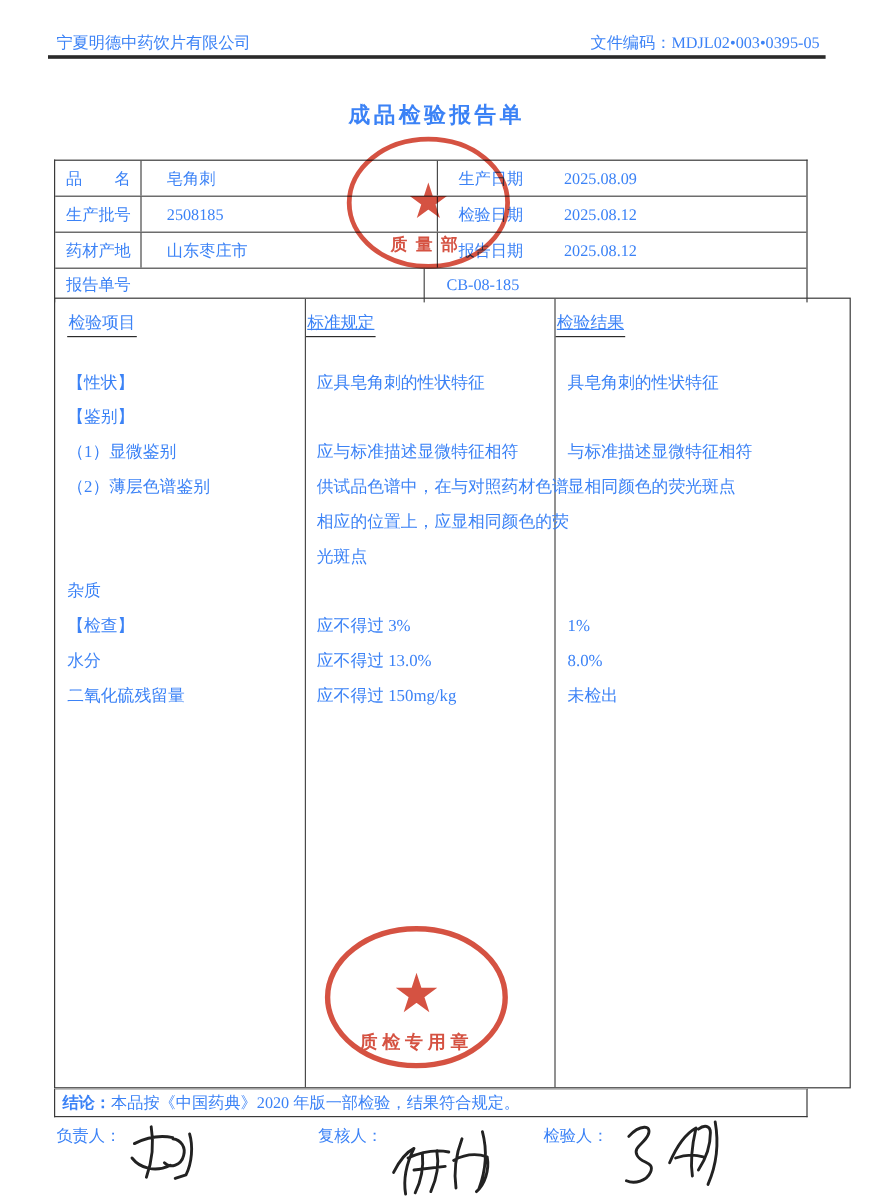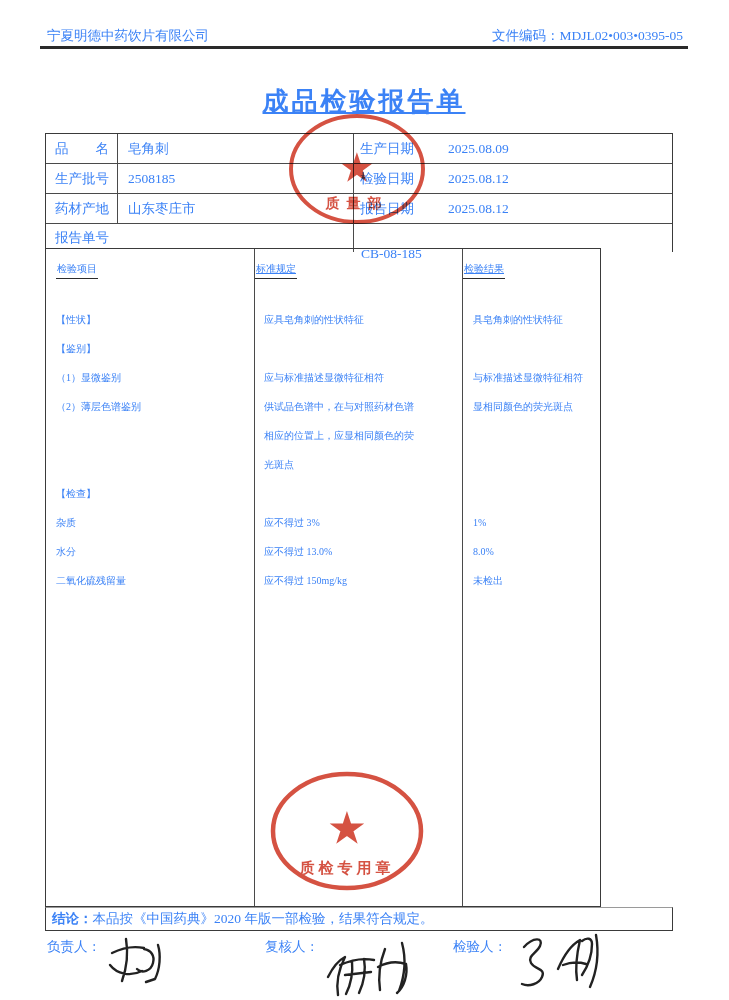--- a/index.html
+++ b/index.html
@@ -6,36 +6,36 @@
   .page{
     position:relative;width:729px;height:1000px;background:#ffffff;overflow:hidden;
     font-family:"Liberation Serif","DejaVu Serif",serif;color:#3b82f6;
   }
   
   .tophdr{position:absolute;left:47px;top:27px;width:636px;display:flex;
     justify-content:space-between;font-size:13.5px;white-space:nowrap;}
   .hdr-rule{position:absolute;left:40px;top:46px;width:648px;height:2.5px;background:#2a2a2a;}
   
   .title{position:absolute;left:40px;top:84px;width:648px;text-align:center;
-    font-size:26px;font-weight:700;letter-spacing:3px;text-decoration:underline;}
+    font-size:18px;font-weight:700;letter-spacing:3px;}
   
   .itable{position:absolute;left:45px;top:133px;width:628px;box-sizing:border-box;
     border:1.5px solid #3a3a3a;border-bottom:none;font-size:13.5px;}
-  .irow{display:flex;height:29px;border-bottom:1px solid #4a4a4a;align-items:center;}
+  .irow{display:flex;height:29px;border-bottom:1px solid #4a4a4a;align-items:flex-end;gap:11px;}
   .irow:last-child{height:28px;border-bottom:none;}
   .ic{box-sizing:border-box;height:100%;display:flex;align-items:center;white-space:nowrap;}
   .ic-l1{width:72px;border-right:1px solid #4a4a4a;padding:0 9px;}
   .ic-v1{width:236px;border-right:1px solid #4a4a4a;padding-left:10px;}
   .ic-rest{flex:1;}
   .ic-l2{display:inline-block;width:94px;padding-left:6px;box-sizing:border-box;white-space:nowrap;}
   .ic-l1w{width:308px;border-right:1px solid #4a4a4a;padding:0 9px;}
   .ic-restw{flex:1;padding-left:7px;margin-top:32px;}
   
-  .mtable{position:absolute;left:45px;top:248px;width:556px;height:659px;
-    box-sizing:border-box;border:1.5px solid #3a3a3a;font-size:10px;}
+  .mtable{position:absolute;left:45px;top:248px;width:664px;height:659px;
+    box-sizing:border-box;border:1.5px solid #3a3a3a;font-size:14px;}
   .mcol{position:absolute;top:0;bottom:0;box-sizing:border-box;}
   .mcol1{left:0;width:209px;border-right:1px solid #4a4a4a;}
   .mcol2{left:209px;width:208px;border-right:1px solid #4a4a4a;}
   .mcol3{left:417px;right:0;}
   .mhead{height:42px;display:flex;align-items:center;}
   .mcol1 .mhead{padding-left:10px;}
   .mcol2 .mhead,.mcol3 .mhead{justify-content:flex-start;text-decoration:underline;}
   .mhead span{border-bottom:1px solid #2b2b2b;padding:0 1px 2px 1px;}
   .mbody{margin-top:14px;}
   .mline{height:29px;line-height:29px;white-space:nowrap;overflow:visible;}
@@ -114,22 +114,22 @@
       <div class="mhead">
           <span>检验项目</span>
         </div>
       <div class="mbody">
         <div class="mline">【性状】</div>
         <div class="mline">【鉴别】</div>
         <div class="mline">（1）显微鉴别</div>
         <div class="mline">（2）薄层色谱鉴别</div>
         <div class="mline"></div>
         <div class="mline"></div>
+        <div class="mline">杂质</div>
         <div class="mline">【检查】</div>
-        <div class="mline">杂质</div>
         <div class="mline">水分</div>
         <div class="mline">二氧化硫残留量</div>
       </div>
     </div>
     <div class="mcol mcol2">
       <div class="mhead">
           <span>标准规定</span>
         </div>
       <div class="mbody">
         <div class="mline">应具皂角刺的性状特征</div>

